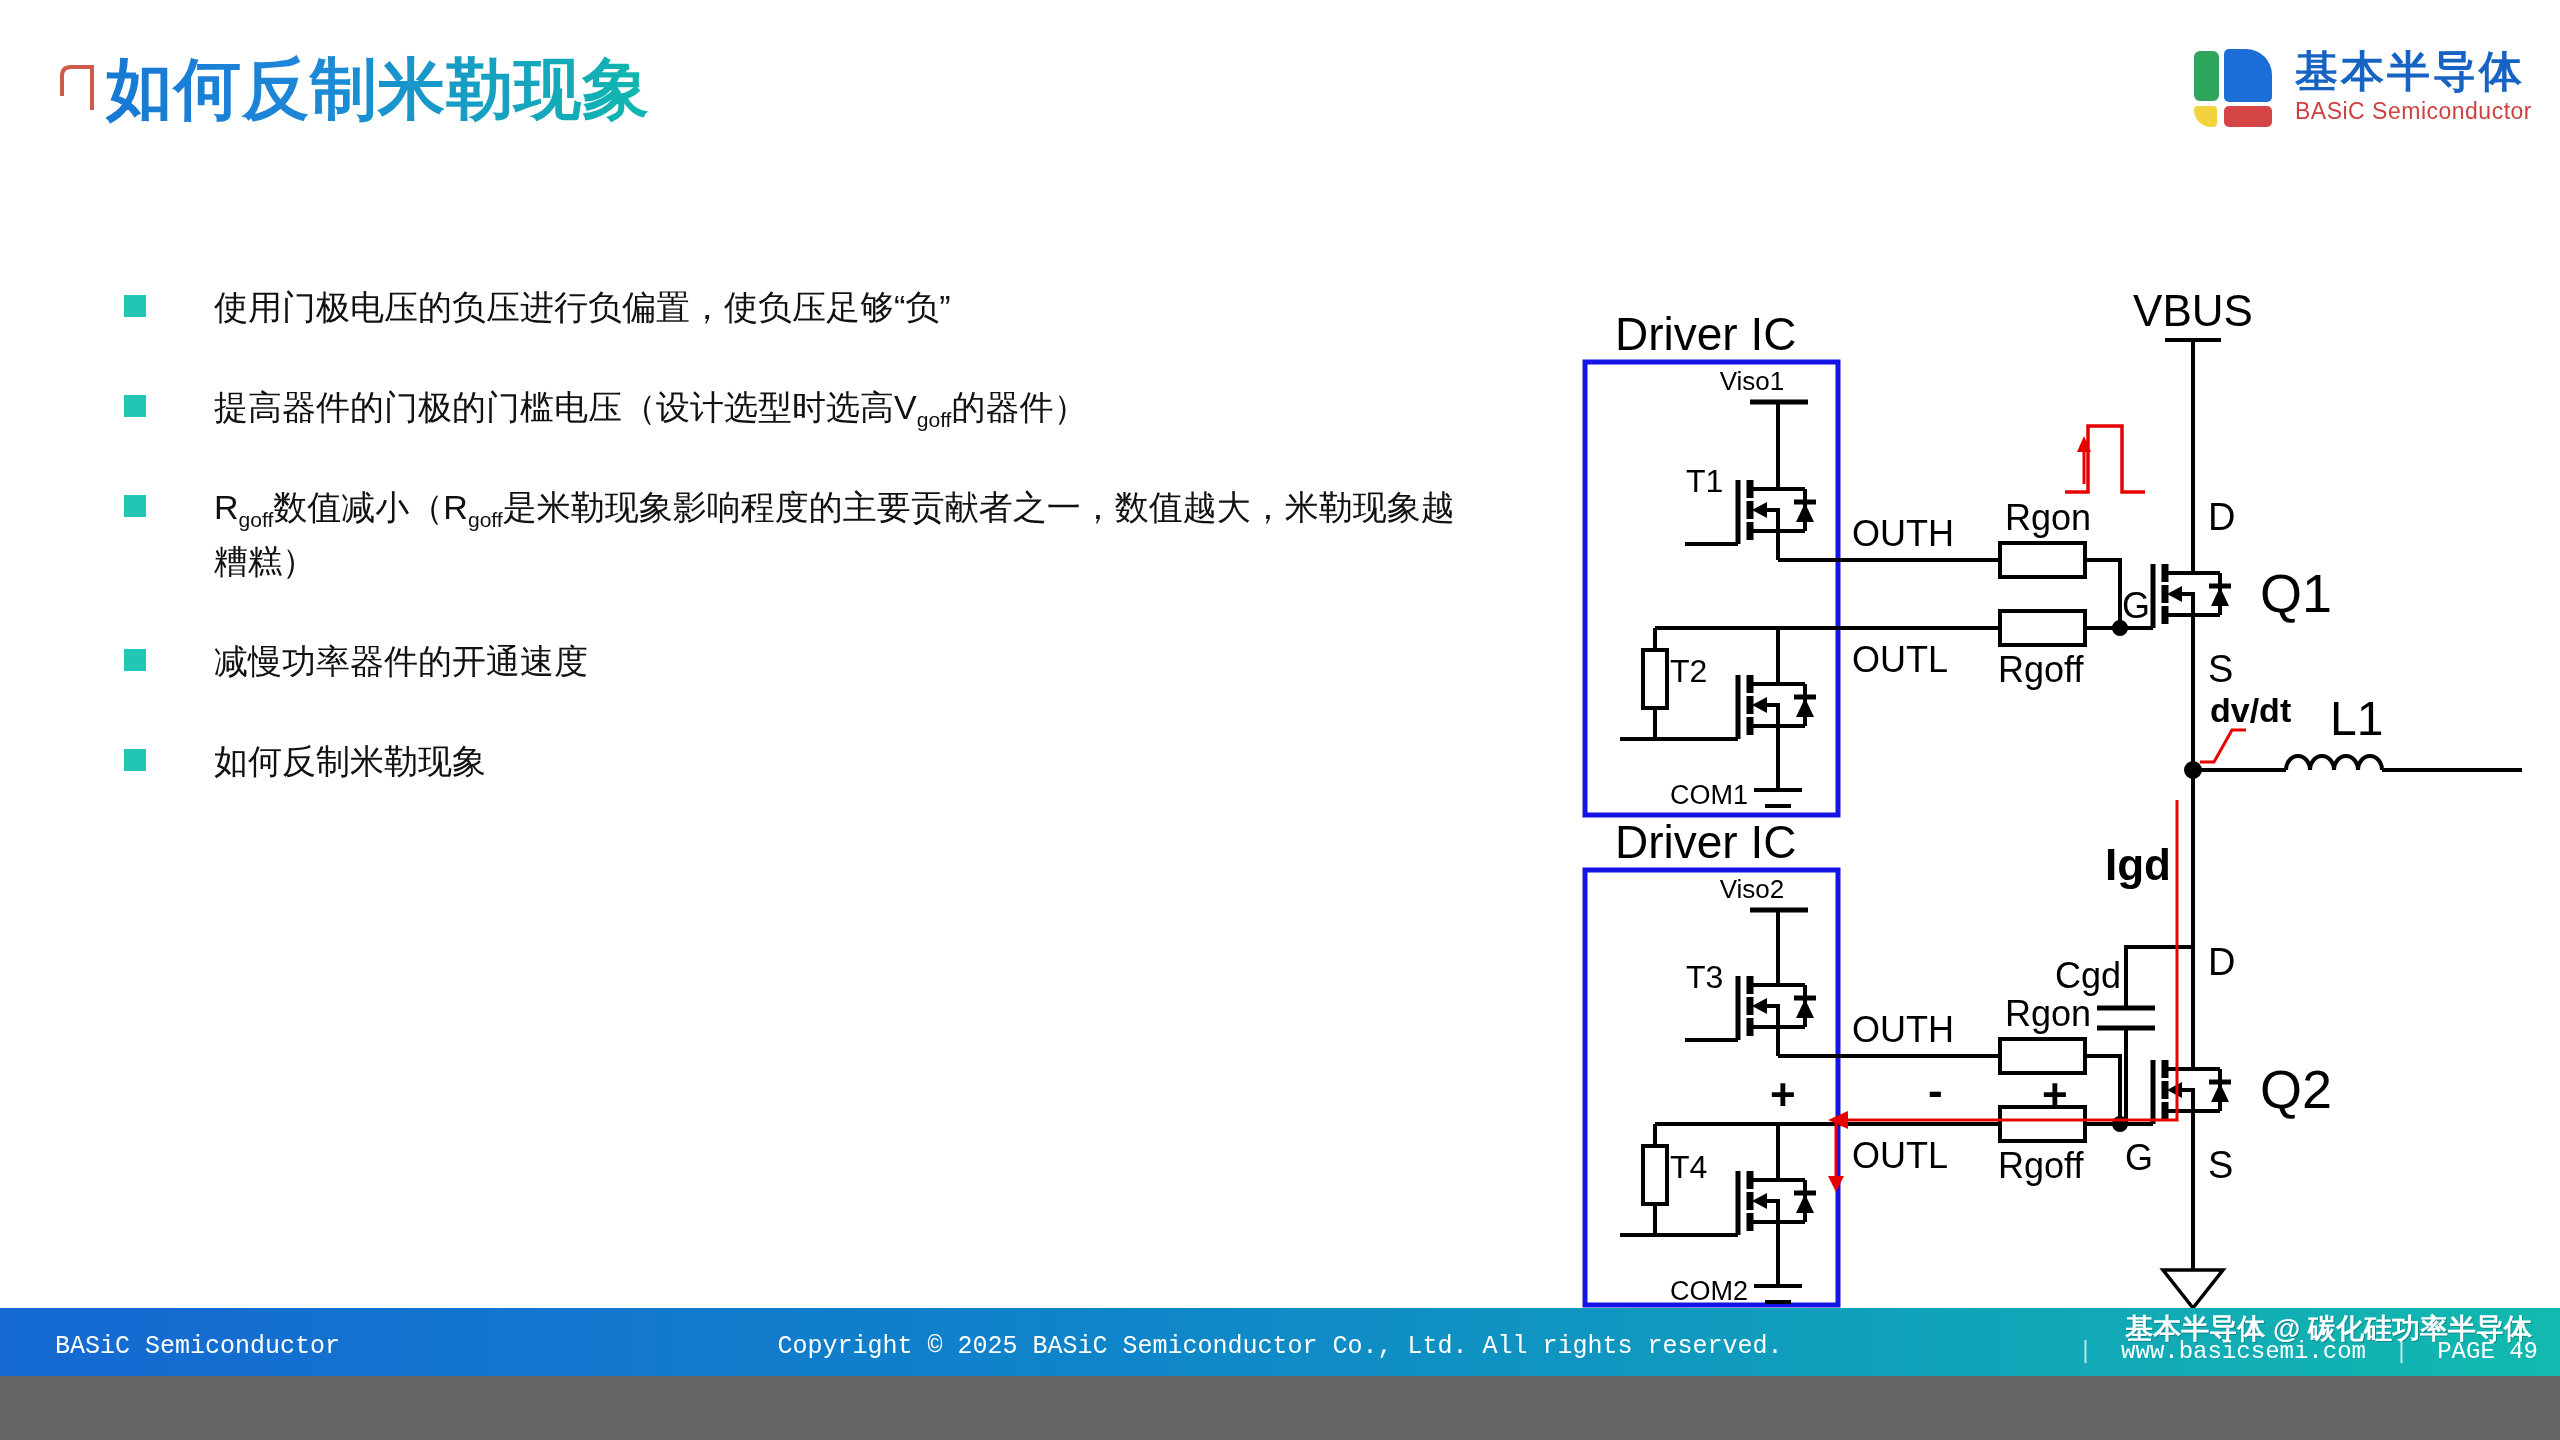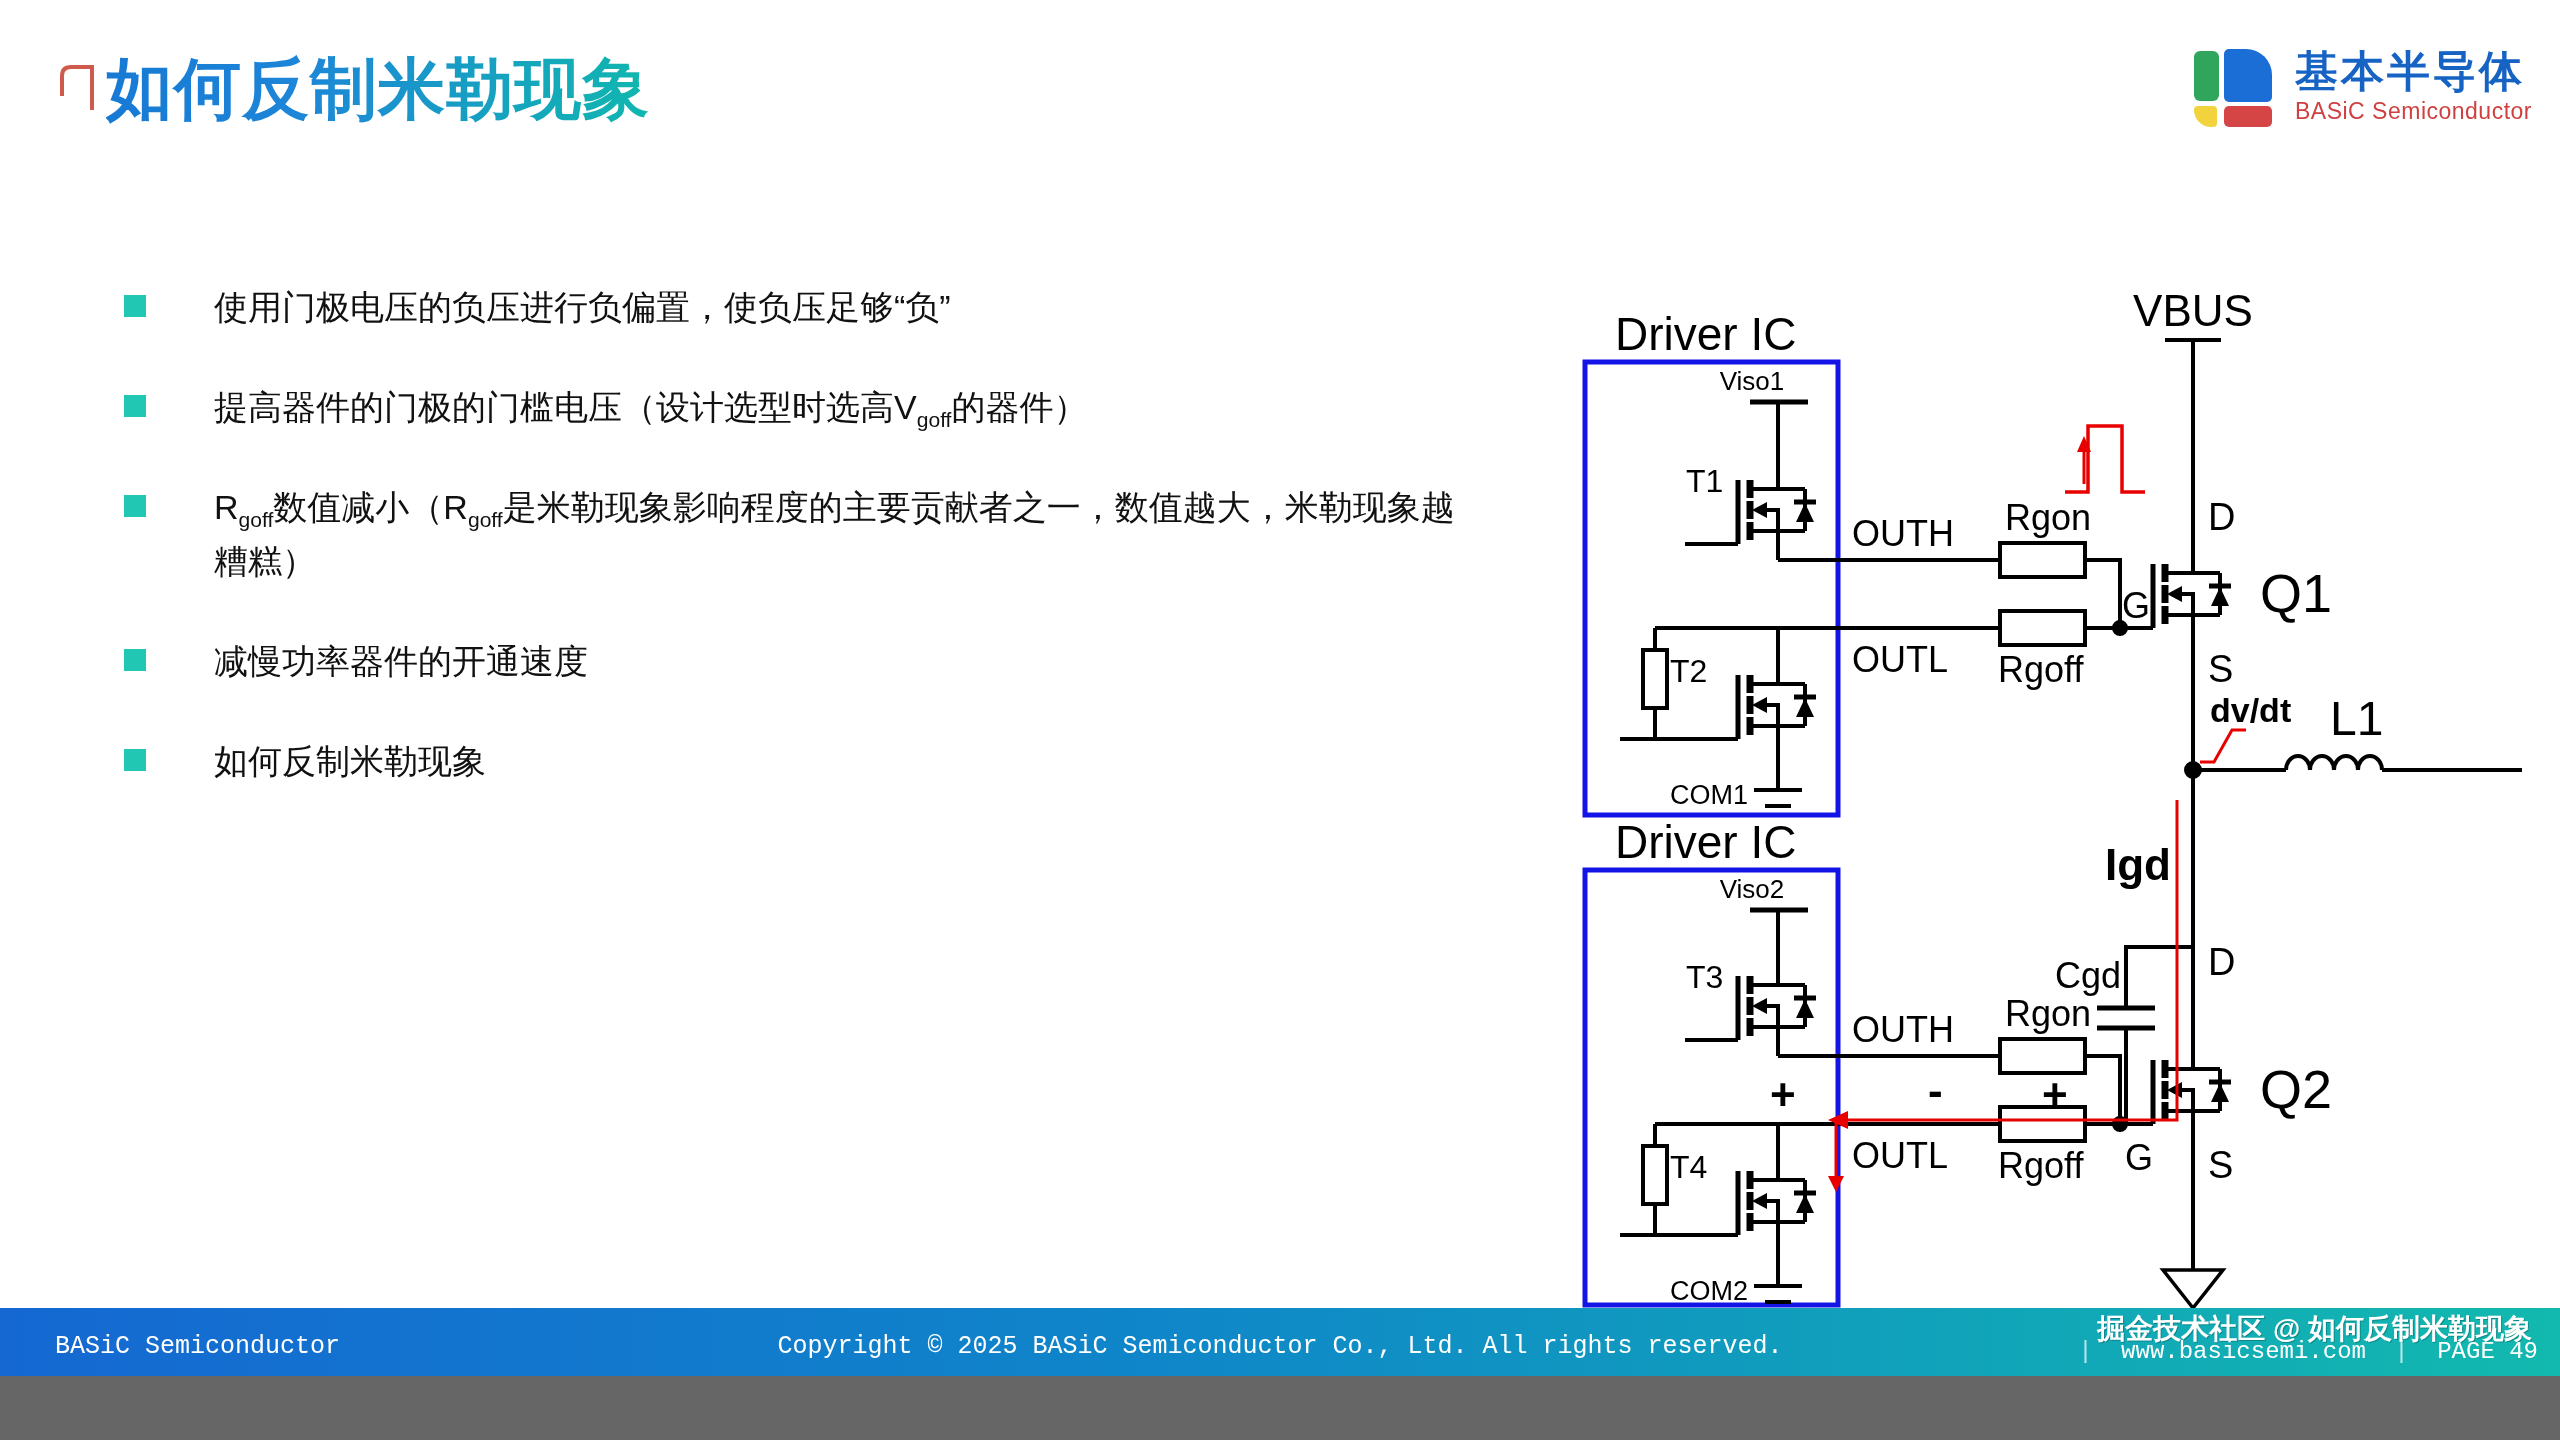--- a/index.html
+++ b/index.html
@@ -200,21 +200,21 @@
     <text x="650" y="492" font-size="34" class="red-t">dv/dt</text>
     <text x="545" y="650" font-size="44" class="red-t">Igd</text>
     <text x="210" y="880" font-size="44" class="red-t">+</text>
     <text x="368" y="876" font-size="44" class="red-t">-</text>
     <text x="482" y="880" font-size="44" class="red-t">+</text>
   </svg>
 
   <div class="footer">
     <span class="footer-left">BASiC Semiconductor</span>
     <span class="footer-center">Copyright © 2025 BASiC Semiconductor Co., Ltd. All rights reserved.</span>
-    <span class="watermark">掘金技术社区 @ 如何反制米勒现象</span>
+    <span class="watermark">基本半导体 @ 碳化硅功率半导体</span>
     <span class="footer-right">
       <span class="sep">|</span>
       <span>www.basicsemi.com</span>
       <span class="sep">|</span>
       <span>PAGE 49</span>
     </span>
   </div>
 
 </div>
 

